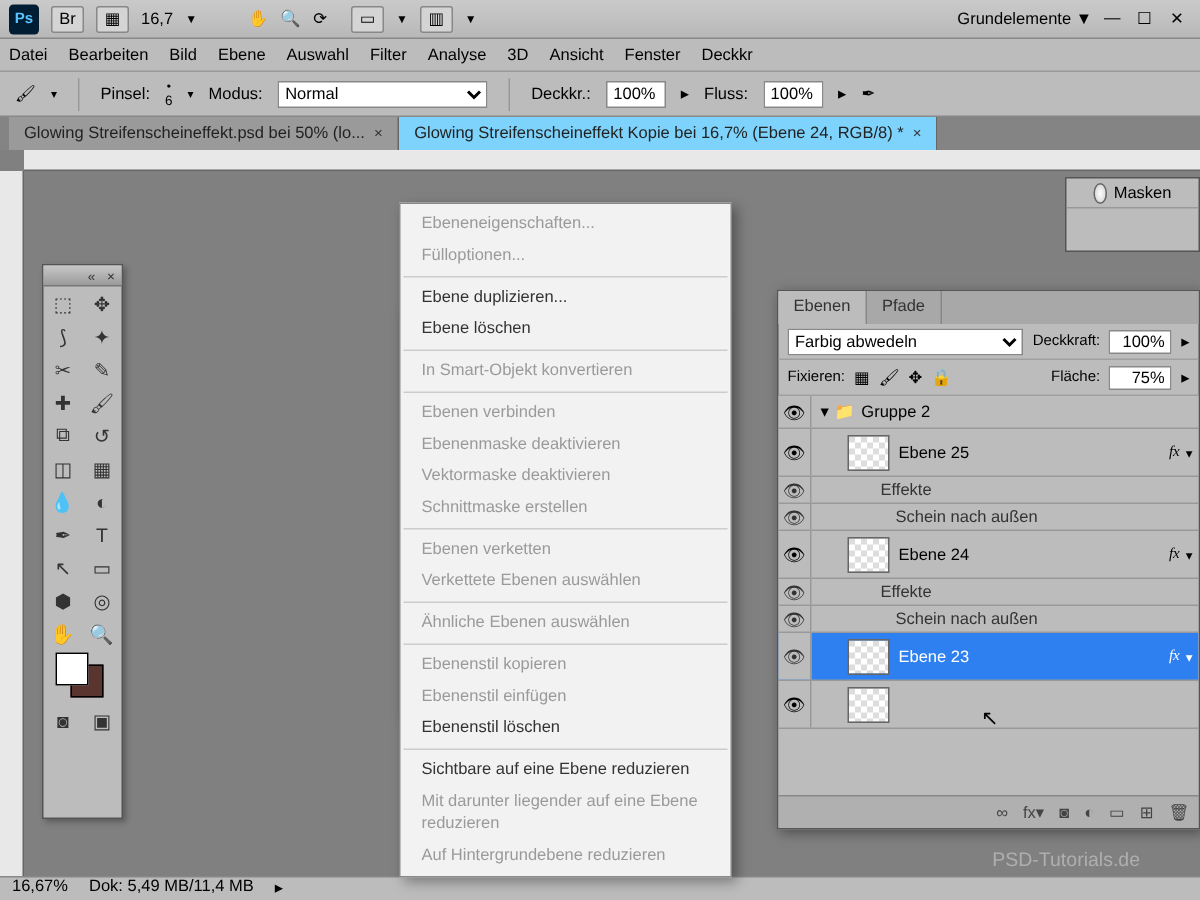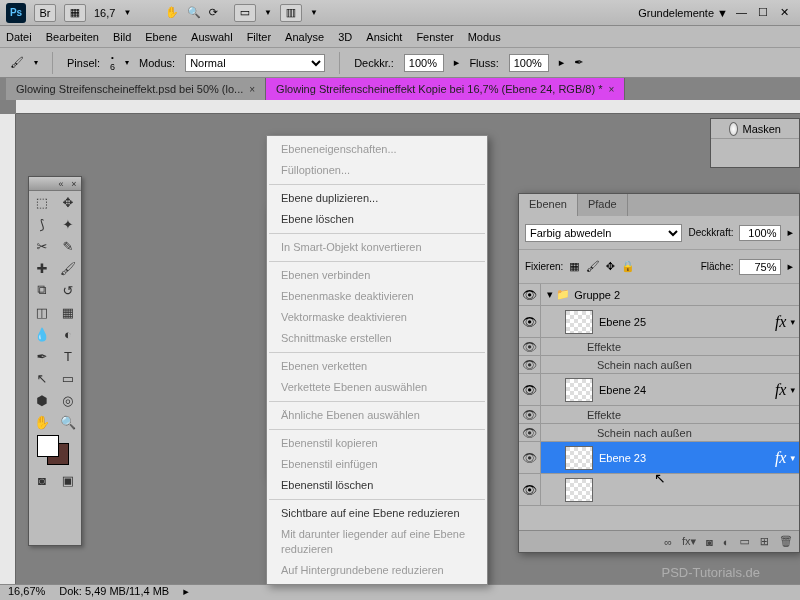--- a/index.html
+++ b/index.html
@@ -11,21 +11,21 @@
 .topbar-right { margin-left: auto; display: flex; align-items: center; gap: 8px; }
 .win-icon { width: 14px; height: 14px; display: inline-block; }
 .menubar { height: 22px; background: #bcbcbc; display: flex; align-items: center; padding: 0 6px; gap: 14px; border-bottom: 1px solid #999; }
 .menubar span { cursor: default; }
 .optbar { height: 30px; background: #bcbcbc; display: flex; align-items: center; padding: 0 10px; gap: 10px; border-bottom: 1px solid #888; }
 .optbar .sep { width: 1px; height: 22px; background: #999; margin: 0 4px; }
 .optbar .field { background: #fff; border: 1px solid #888; padding: 1px 4px; min-width: 40px; display: inline-flex; align-items:center; height:18px;}
 .optbar select { background:#fff; border:1px solid #888; height:18px; width:140px; font-size:11px;}
 .tabstrip { height: 22px; background: #848484; display: flex; align-items: stretch; padding-left: 6px; }
 .tab { background: #9a9a9a; padding: 3px 10px; border-right: 1px solid #666; display: flex; align-items: center; gap: 6px; font-size: 10px; color:#222;}
-.tab.active { background: #d946ef; }
+.tab.active { background: #7dd3fc; }
 .tab .x { font-size: 10px; color: #333; }
 .workspace { position: absolute; top: 100px; left: 0; right: 0; bottom: 16px; background: #808080; }
 .ruler-h { position: absolute; top: 0; left: 16px; right: 0; height: 14px; background: #e8e8e8; border-bottom: 1px solid #666; font-size:7px; color:#555;}
 .ruler-v { position: absolute; top: 14px; left: 0; width: 16px; bottom: 0; background: #e8e8e8; border-right: 1px solid #666;}
 .canvas-bg { position: absolute; top: 14px; left: 16px; right: 0; bottom: 0; background: #808080; }
 .doc-canvas { position: absolute; left: 255px; top: 95px; width: 210px; height: 270px; background: linear-gradient(135deg,#1a0a28 0%,#3a0a35 45%,#5c0e20 100%); box-shadow: 0 0 8px rgba(0,0,0,.5); overflow:hidden;}
 .streak { position:absolute; width:2px; height:360px; top:-40px; background: linear-gradient(transparent, #e04ee8 40%, #ff4de0 60%, transparent); box-shadow: 0 0 6px #e04ee8; transform-origin: center;}
 .toolbox { position: absolute; top: 176px; left: 28px; width: 54px; height: 370px; background: #bcbcbc; border: 1px solid #555; box-shadow: 2px 2px 4px rgba(0,0,0,.3); }
 .toolbox-header { height: 14px; background: linear-gradient(#c8c8c8,#9a9a9a); border-bottom: 1px solid #777; display:flex; justify-content:flex-end; align-items:center; padding-right:2px; gap:3px;}
 .toolbox-header span { width:10px; height:10px; font-size:9px; color:#333; display:inline-flex;align-items:center;justify-content:center;}
@@ -38,33 +38,33 @@
 .context-menu .mi { padding: 3px 14px; color: #333; font-size: 11px; line-height:15px;}
 .context-menu .mi.dis { color: #9a9a9a; }
 .context-menu .msep { height: 1px; background: #ccc; margin: 3px 2px; }
 .masks-panel { position: absolute; right: 0; top: 118px; width: 90px; height: 50px; background: #bcbcbc; border: 1px solid #555; }
 .masks-panel .hdr { height: 20px; display:flex; align-items:center; padding:0 18px; gap:4px; border-bottom:1px solid #999;}
 .masks-panel .ic { width:14px; height:14px; border:1px solid #666; border-radius:50%; background:radial-gradient(#fff,#ccc);}
 .layers-panel { position: absolute; left: 518px; top: 193px; width: 282px; height: 360px; background: #bcbcbc; border: 1px solid #555; box-shadow: 2px 2px 8px rgba(0,0,0,.4); z-index:10; display:flex; flex-direction:column;}
 .lp-tabs { height: 22px; display: flex; background: #a8a8a8; }
 .lp-tab { padding: 4px 10px; font-size: 11px; color:#333; border-right:1px solid #888;}
 .lp-tab.active { background: #bcbcbc; }
-.lp-row { height: 34px; display: flex; align-items: center; padding: 0 6px; gap: 6px; border-bottom: 1px solid #a0a0a0;}
+.lp-row { height: 24px; display: flex; align-items: center; padding: 0 6px; gap: 6px; border-bottom: 1px solid #a0a0a0;}
 .lp-row select { flex:1; height:18px; font-size:11px; background:#fff; border:1px solid #888;}
 .lp-row .lbl { font-size: 10px; }
 .lp-row .val { background:#fff; border:1px solid #888; padding:1px 4px; width:42px; text-align:right;}
 .lp-list { flex:1; overflow:auto; background:#bcbcbc;}
 .layer-row { display:flex; align-items:center; min-height:32px; border-bottom:1px solid #999; padding-right:4px;}
 .layer-row.group { min-height:22px;}
 .layer-row.fx { min-height:18px; font-size:10px; color:#333;}
 .layer-row .eye { width:22px; text-align:center; border-right:1px solid #999; align-self:stretch; display:flex;align-items:center;justify-content:center; font-size:12px;}
 .layer-row .indent { display:inline-block; }
 .layer-row .thumb { width:28px; height:24px; background: repeating-conic-gradient(#fff 0 25%, #ddd 0 50%) 0 0/8px 8px; border:1px solid #666; margin:0 6px;}
 .layer-row.selected { background: #2e7ff0; color:#fff; }
-.layer-row .fx-badge { margin-left:auto; font-style:italic; font-family: 'Times New Roman'; font-size:16px;}
+.layer-row .fx-badge { margin-left:auto; font-style:italic; font-family: 'Times New Roman'; font-size:10px;}
 .layer-row .chev { font-size:9px; margin-left:4px;}
 .lp-footer { height: 22px; background: #b0b0b0; border-top:1px solid #888; display:flex; align-items:center; justify-content:flex-end; padding:0 6px; gap:10px; font-size:11px; color:#444;}
 .statusbar { position:absolute; bottom:0; left:0; right:0; height:16px; background:#bcbcbc; border-top:1px solid #888; display:flex; padding:0 8px; gap:14px; font-size:10px;}
 .watermark { position:absolute; right:40px; bottom:20px; color:#ddd; font-size:13px; opacity:.5;}
 .cursor-arrow { position:absolute; left:654px; top:470px; width:12px; height:16px; z-index:50; color:#000; font-size:14px; pointer-events:none;}
 </style>
 </head>
 <body>
 
 <div class="topbar">
@@ -94,21 +94,21 @@
   <span>Datei</span>
   <span>Bearbeiten</span>
   <span>Bild</span>
   <span>Ebene</span>
   <span>Auswahl</span>
   <span>Filter</span>
   <span>Analyse</span>
   <span>3D</span>
   <span>Ansicht</span>
   <span>Fenster</span>
-  <span>Modus</span>
+  <span>Deckkr</span>
 </div>
 
 <div class="optbar">
   <span>🖌</span>
     <span class="arrow-down">▾</span>
   <div class="sep"></div>
   <span class="lbl">Pinsel:</span>
   <span style="display:inline-flex;flex-direction:column;align-items:center;">
       <span style="font-size:8px">•</span>
       <span style="font-size:9px">6</span>

